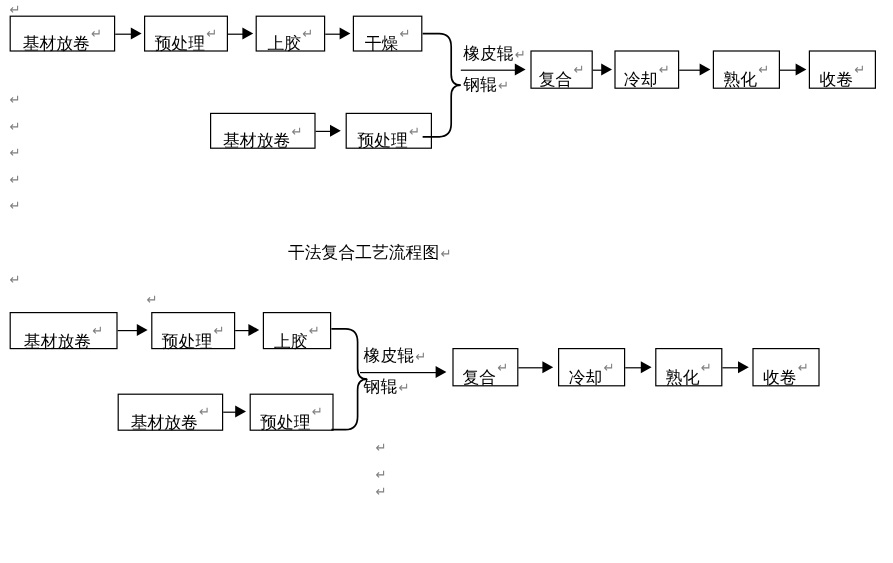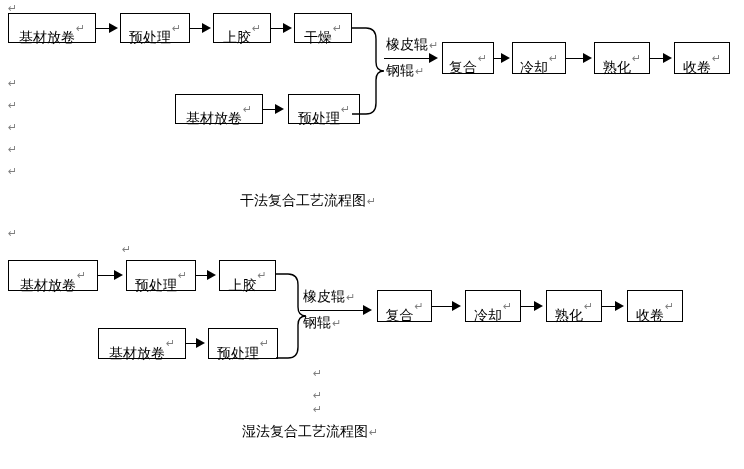--- a/index.html
+++ b/index.html
@@ -60,21 +60,20 @@
     position: absolute;
   }
   .brace svg { display: block; }
   
   .label {
     position: absolute;
     font-size: 14px;
     line-height: 1;
     color: #000000;
     white-space: nowrap;
-    font-family: Liberation Serif, serif;
   }
   .caption {
     position: absolute;
     font-size: 14px;
     line-height: 1;
     color: #000000;
     white-space: nowrap;
   }
   
   .pmark {
@@ -167,21 +166,21 @@
 
   <div class="hline" style="left:494px; top:58px; width:9px;"></div>
   <div class="arrowhead" style="left:501px; top:53px;"></div>
 
   <div class="hline" style="left:566px; top:58px; width:19px;"></div>
   <div class="arrowhead" style="left:583px; top:53px;"></div>
 
   <div class="hline" style="left:650px; top:58px; width:15px;"></div>
   <div class="arrowhead" style="left:663px; top:53px;"></div>
 
-  <div class="caption" style="left:240px; top:193px;">
+  <div class="caption" style="left:240px; top:204px;">
     <span>干法复合工艺流程图</span><span class="pil">↵</span>
   </div>
 
   <div class="node" style="left:8px;  top:260px; width:90px; height:31px;">
     <span class="txt">基材放卷</span>
       <span class="pil">↵</span>
   </div>
   <div class="node" style="left:126px; top:260px; width:70px; height:31px;">
     <span class="txt">预处理</span>
       <span class="pil">↵</span>
@@ -244,23 +243,20 @@
 
   <div class="hline" style="left:432px; top:306px; width:23px;"></div>
   <div class="arrowhead" style="left:452px; top:301px;"></div>
 
   <div class="hline" style="left:521px; top:306px; width:16px;"></div>
   <div class="arrowhead" style="left:534px; top:301px;"></div>
 
   <div class="hline" style="left:602px; top:306px; width:16px;"></div>
   <div class="arrowhead" style="left:615px; top:301px;"></div>
 
-  <div class="caption" style="left:242px; top:424px;">
-    <span>湿法复合工艺流程图</span><span class="pil">↵</span>
-  </div>
 
   <div class="pmark" style="left:8px;   top:3px;">↵</div>
   <div class="pmark" style="left:8px;   top:78px;">↵</div>
   <div class="pmark" style="left:8px;   top:100px;">↵</div>
   <div class="pmark" style="left:8px;   top:122px;">↵</div>
   <div class="pmark" style="left:8px;   top:144px;">↵</div>
   <div class="pmark" style="left:8px;   top:166px;">↵</div>
   <div class="pmark" style="left:8px;   top:228px;">↵</div>
   <div class="pmark" style="left:122px; top:244px;">↵</div>
   <div class="pmark" style="left:313px; top:368px;">↵</div>

